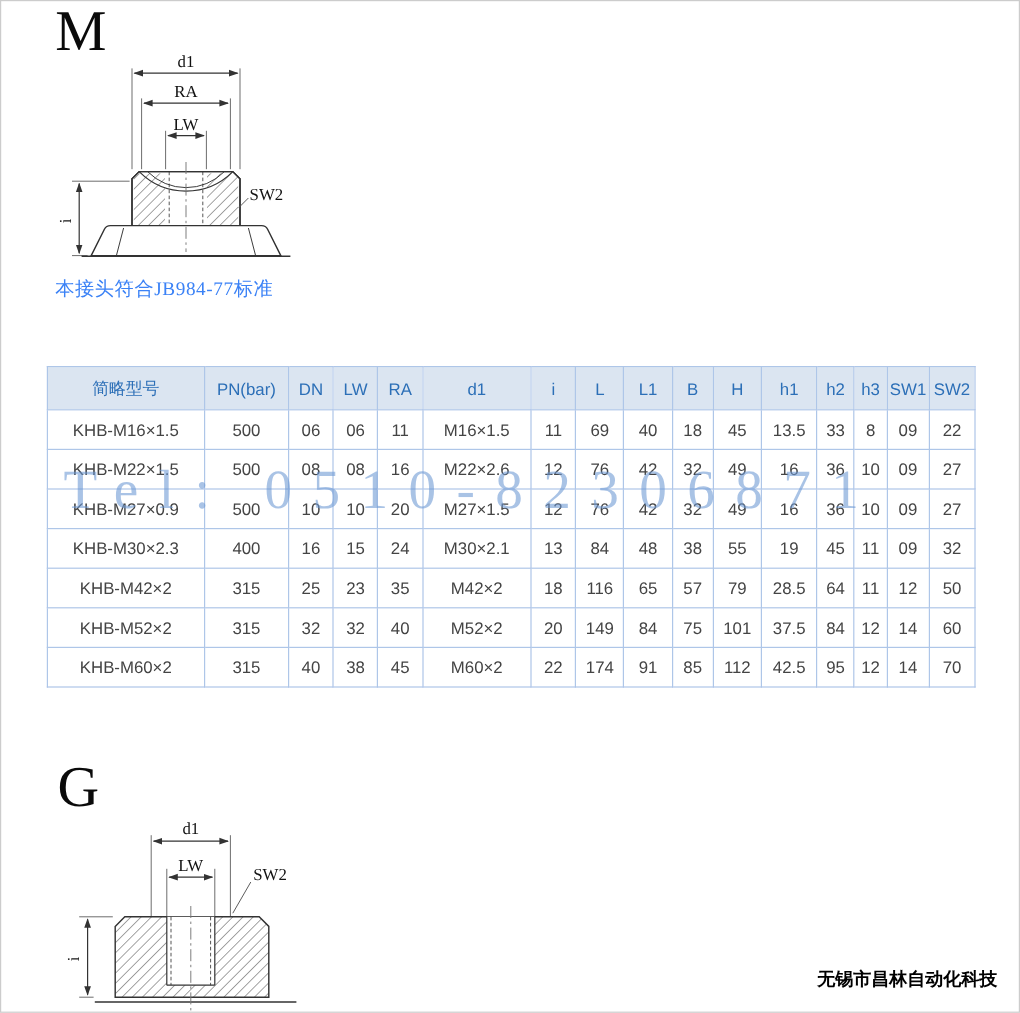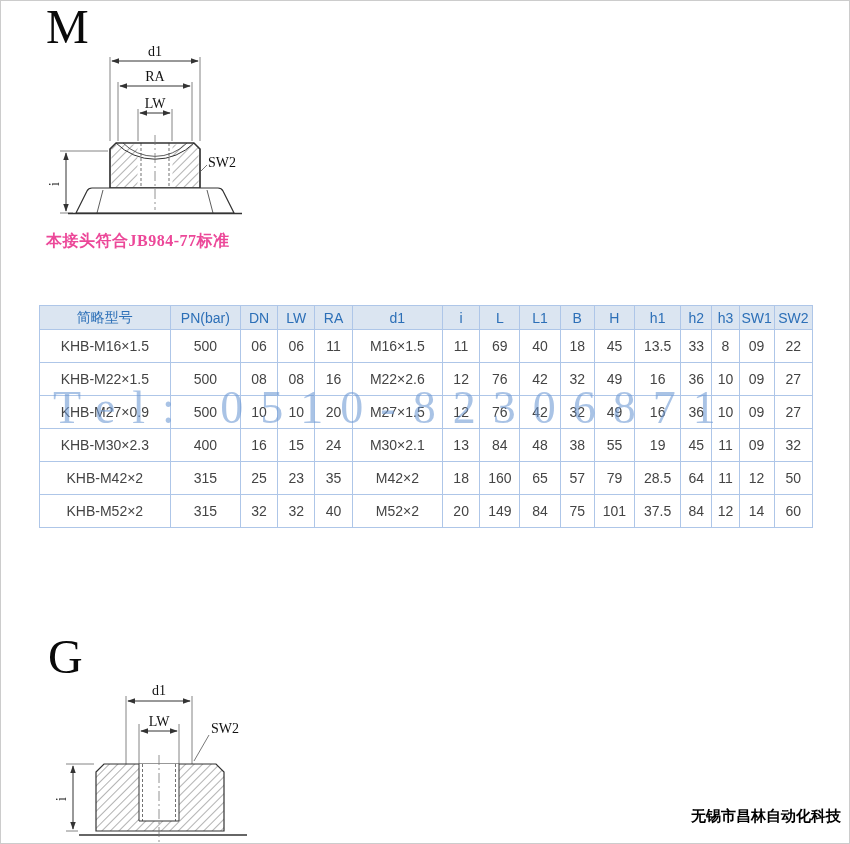--- a/index.html
+++ b/index.html
@@ -14,31 +14,31 @@
   .page{position:relative;width:850px;height:844px;background:#ffffff;border:1px solid #cccccc;overflow:hidden;
         font-family:"Liberation Sans",sans-serif;}
   .section-letter{position:absolute;font-family:"Liberation Serif",serif;font-size:48px;color:#0a0a0a;line-height:1;}
   .letter-m{left:45px;top:2px;}
   .letter-g{left:47px;top:632px;}
   .drawing{position:absolute;}
   .drawing-m{left:45px;top:35px;width:240px;height:225px;}
   .drawing-g{left:50px;top:668px;width:230px;height:180px;}
   .dim{font-family:"Liberation Serif",serif;font-size:14px;fill:#111111;}
   .caption-m{position:absolute;left:45px;top:230px;font-family:"Liberation Serif",serif;font-size:16px;
-             font-weight:700;color:#ec4899;letter-spacing:0.5px;}
+             font-weight:400;color:#3b82f6;letter-spacing:0.5px;}
   .spec{position:absolute;left:38px;top:304px;width:774px;border-collapse:collapse;table-layout:fixed;
         font-family:"Liberation Sans",sans-serif;font-size:14px;color:var(--tbl-text);text-align:center;}
   .spec th,.spec td{border:1px solid var(--tbl-border);padding:0 2px;overflow:hidden;}
-  .spec th{background:var(--header-bg);color:var(--header-color);font-weight:normal;height:24px;}
+  .spec th{background:var(--header-bg);color:var(--header-color);font-weight:normal;height:36px;}
   .spec td{height:33px;background:#ffffff;}
   .watermark{position:absolute;font-family:"Liberation Serif",serif;font-size:46px;letter-spacing:17px;
              color:var(--wm-color);opacity:0.58;white-space:nowrap;z-index:5;pointer-events:none;line-height:1;}
   .wm-tel{left:52px;top:384px;}
   .wm-fax{left:58px;top:488px;}
-  .footer-company{position:absolute;right:8px;top:806px;font-family:"Liberation Sans",sans-serif;
+  .footer-company{position:absolute;right:18px;top:806px;font-family:"Liberation Sans",sans-serif;
                   font-weight:bold;font-size:15px;color:#000000;}
 </style>
 </head>
 <body>
 
 <div class="page">
 
   <div class="section-letter letter-m">M</div>
 
   <svg class="drawing drawing-m" viewBox="0 0 240 225">
@@ -213,21 +213,21 @@
           <td>32</td>
         </tr>
         <tr>
           <td>KHB-M42×2</td>
           <td>315</td>
           <td>25</td>
           <td>23</td>
           <td>35</td>
           <td>M42×2</td>
           <td>18</td>
-          <td>160</td>
+          <td>116</td>
           <td>65</td>
           <td>57</td>
           <td>79</td>
           <td>28.5</td>
           <td>64</td>
           <td>11</td>
           <td>12</td>
           <td>50</td>
         </tr>
         <tr>
@@ -241,20 +241,38 @@
           <td>149</td>
           <td>84</td>
           <td>75</td>
           <td>101</td>
           <td>37.5</td>
           <td>84</td>
           <td>12</td>
           <td>14</td>
           <td>60</td>
         </tr>
+        <tr>
+          <td>KHB-M60×2</td>
+          <td>315</td>
+          <td>40</td>
+          <td>38</td>
+          <td>45</td>
+          <td>M60×2</td>
+          <td>22</td>
+          <td>174</td>
+          <td>91</td>
+          <td>85</td>
+          <td>112</td>
+          <td>42.5</td>
+          <td>95</td>
+          <td>12</td>
+          <td>14</td>
+          <td>70</td>
+        </tr>
       </tbody>
   </table>
 
   <div class="watermark wm-tel">Tel: 0510-82306871</div>
 
   <div class="section-letter letter-g">G</div>
 
   <svg class="drawing drawing-g" viewBox="0 0 230 180">
 
     <g stroke="#666666" stroke-width="0.8">

